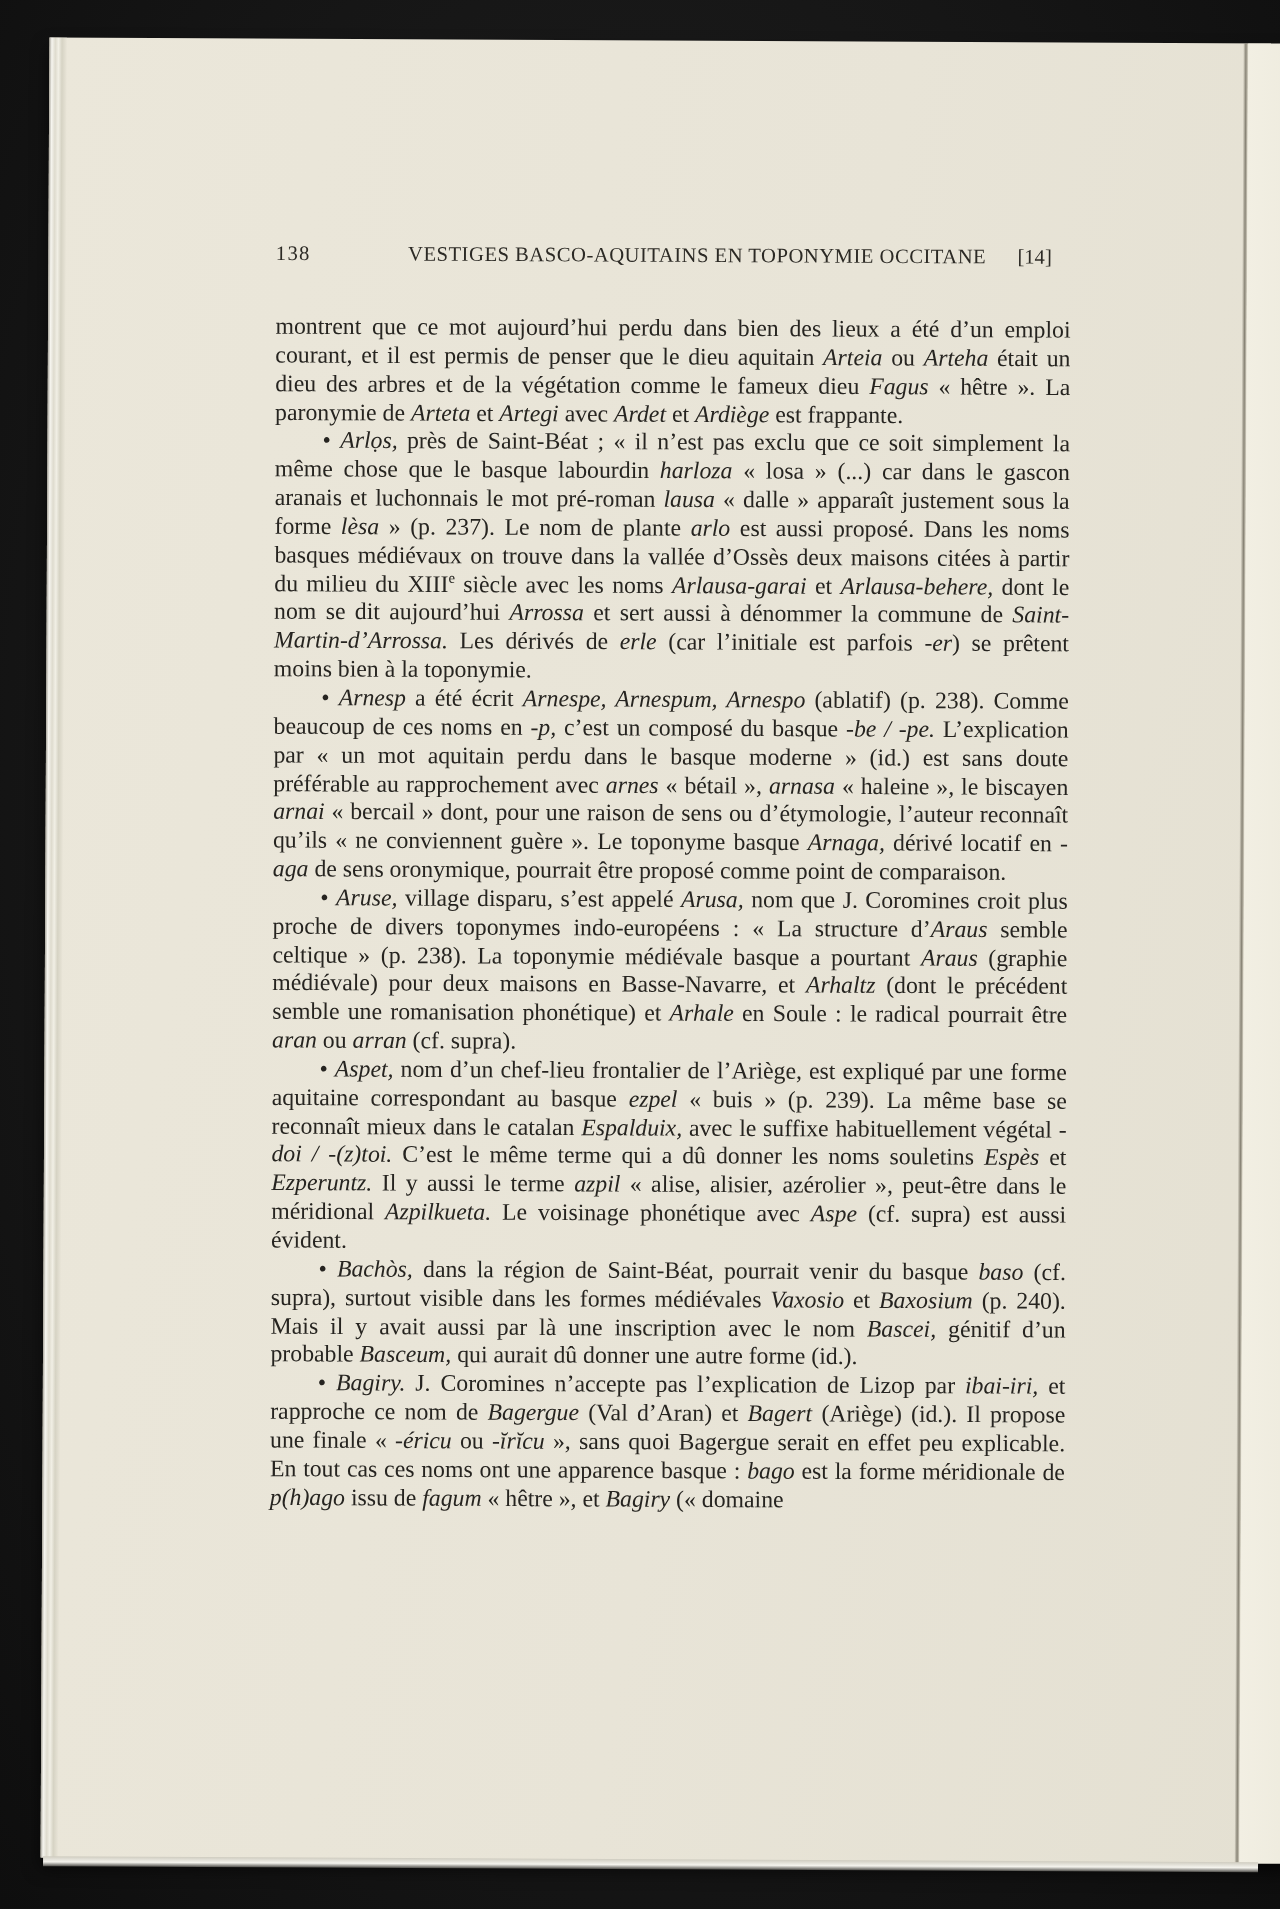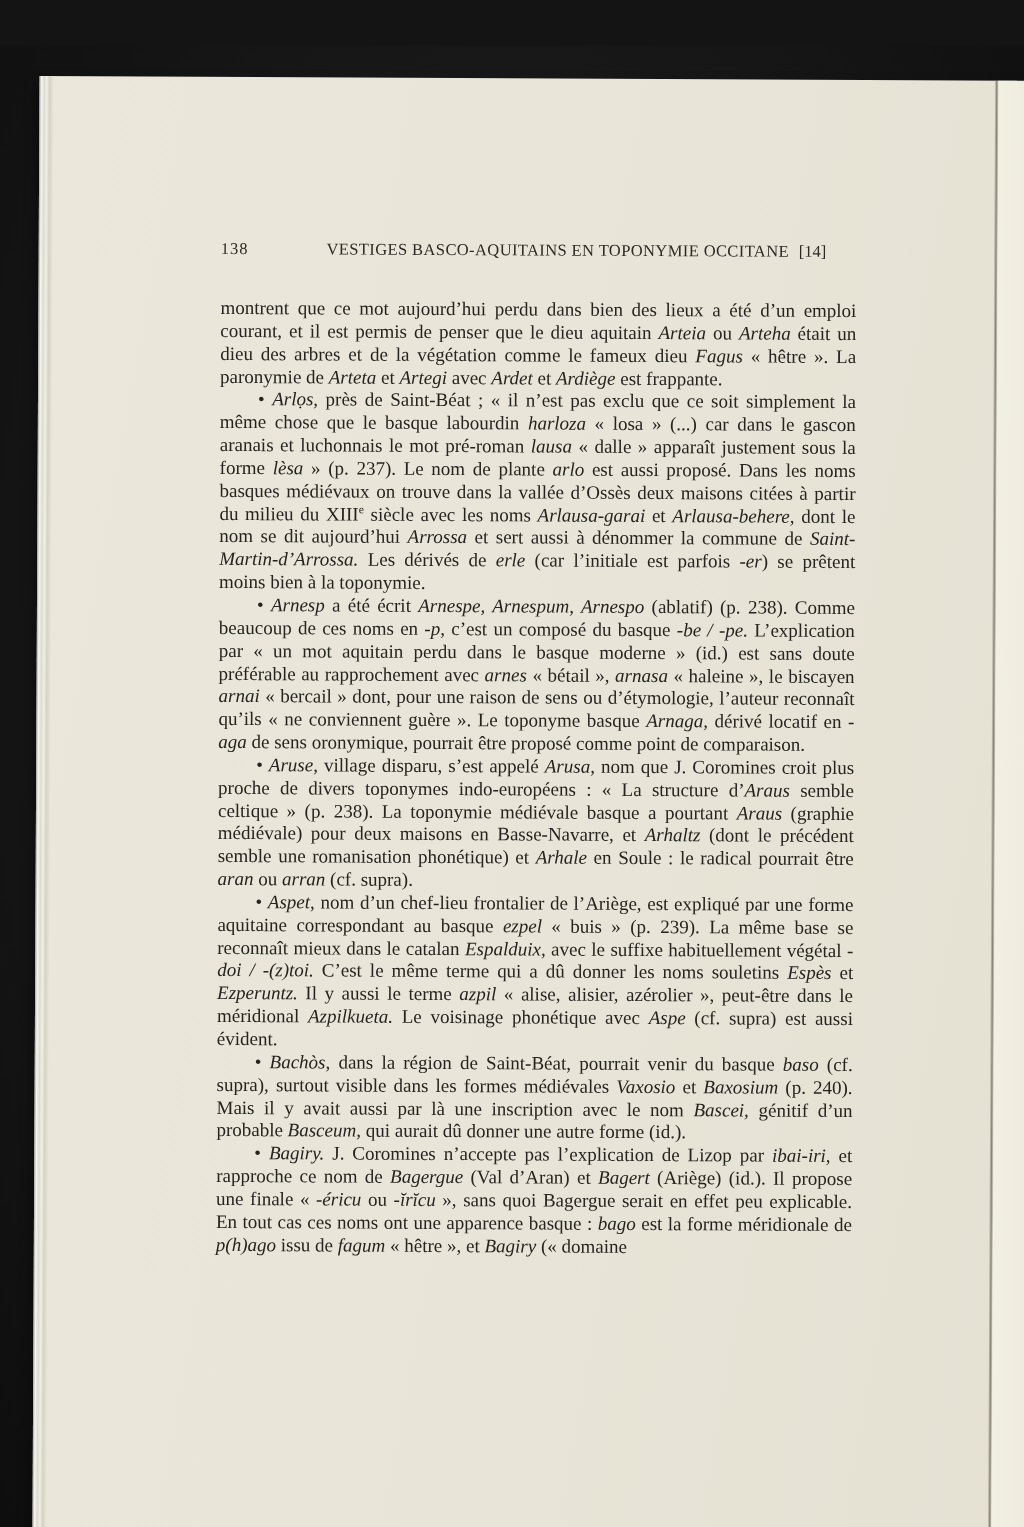--- a/index.html
+++ b/index.html
@@ -4,21 +4,20 @@
 <style>
   html,body { margin:0; padding:0; }
   body {
     width:1024px; height:1527px; position:relative; overflow:hidden;
     background:#141414;
     font-family:"Liberation Serif", serif;
   }
   .stage {
     position:absolute; inset:0;
     background: radial-gradient(ellipse at 50% 42%, #202020 0%, #161616 60%, #0e0e0e 100%);
-    margin-top: 46px;
   }
   .page-rot {
     position:absolute; left:36px; top:32px; width:1000px; height:1456px;
     transform:rotate(0.28deg); transform-origin:40% 50%;
   }
   .page {
     position:absolute; inset:0;
     background: linear-gradient(100deg, #ebe7da 0%, #e8e4d7 55%, #e4e0d2 100%);
     box-shadow: 0 8px 14px rgba(0,0,0,0.6);
   }
@@ -40,21 +39,21 @@
     position:absolute; top:0; bottom:0; left:959px; right:0;
     background: linear-gradient(to right, #f2efe3 0%, #eeebde 100%);
   }
   .header {
     position:absolute; left:182px; top:162px; width:636px;
     display:flex; align-items:baseline;
     font-size:16.5px; letter-spacing:0.4px; color:#2c2a25; white-space:nowrap;
   }
   .header .num { width:96px; text-align:left; letter-spacing:1px; }
   .header .title { flex:1; text-align:center; }
-  .header .ref { width:58px; text-align:left; letter-spacing:0; }
+  .header .ref { width:58px; text-align:center; letter-spacing:0; }
   .text-block {
     position:absolute; left:182px; top:220px; width:636px;
     font-size:19px; line-height:22.85px; color:#262420;
     text-align:justify;
   }
   .text-block p { margin:0; }
   .text-block p.bullet { text-indent:38px; }
   .it { font-style:italic; }
   .text-block sup { font-size:0.62em; line-height:0; vertical-align:super; }
 </style>

